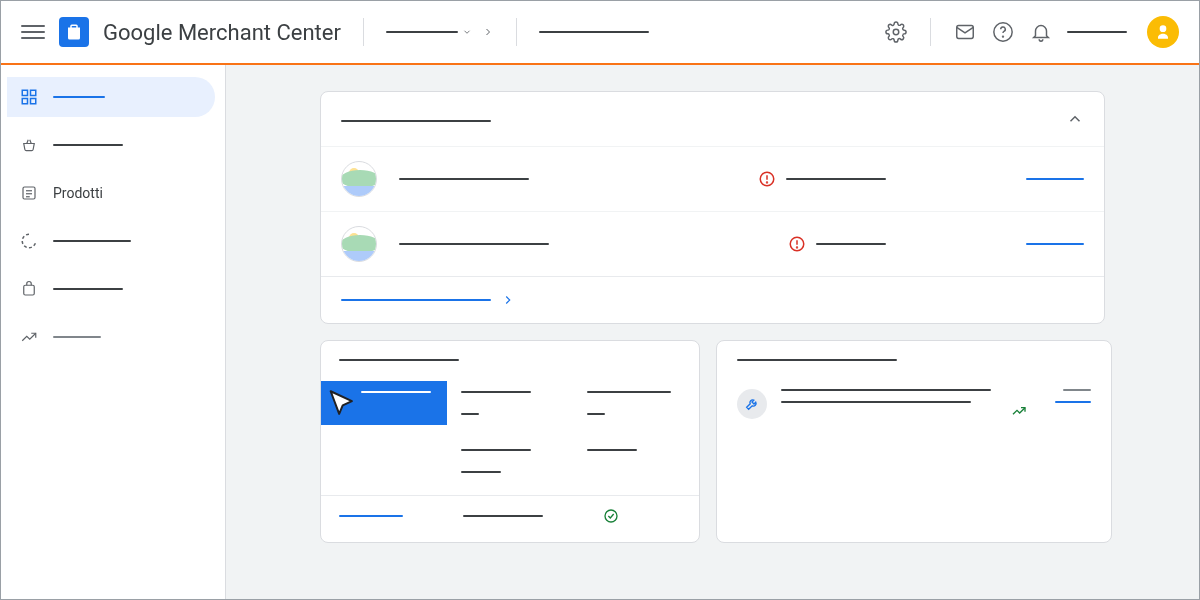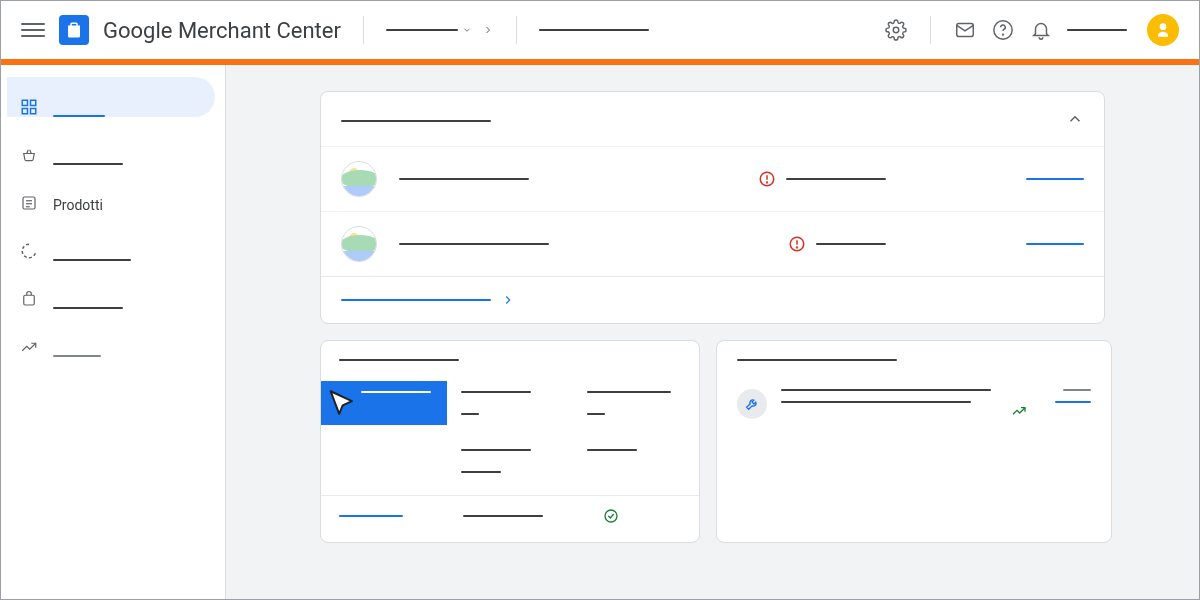--- a/index.html
+++ b/index.html
@@ -1,37 +1,37 @@
 <!DOCTYPE html>
 <html><head>
 <meta charset="utf-8">
 <style>
   * { box-sizing: border-box; margin: 0; padding: 0; }
   body { font-family: 'Google Sans', Roboto, Arial, sans-serif; background: #f1f3f4; color: #202124; width: 1200px; height: 600px; overflow: hidden; border: 1px solid #9aa0a6; }
   
   
-  .header { height: 64px; background: #fff; border-bottom: 6px solid #f97316; display: flex; align-items: center; padding: 0 20px; gap: 14px; }
+  .header { height: 64px; background: #fff; border-bottom: 2px solid #f97316; display: flex; align-items: center; padding: 0 20px; gap: 14px; }
   .menu-btn { width: 24px; height: 24px; cursor: pointer; display: flex; flex-direction: column; justify-content: center; gap: 4px; }
   .menu-btn span { height: 2px; background: #5f6368; border-radius: 1px; }
   .logo { width: 30px; height: 30px; background: #1a73e8; border-radius: 4px; display: flex; align-items: center; justify-content: center; }
   .logo svg { width: 18px; height: 18px; }
   .title { font-size: 22px; color: #3c4043; font-weight: 400; }
   .vdiv { width: 1px; height: 28px; background: #dadce0; margin: 0 8px; }
   .header-placeholder { display: flex; align-items: center; gap: 4px; }
   .header-placeholder .line { height: 2px; background: #3c4043; border-radius: 1px; }
   .spacer { flex: 1; }
   .header-icon { width: 24px; height: 24px; cursor: pointer; color: #5f6368; display: flex; align-items: center; justify-content: center; }
   .avatar { width: 32px; height: 32px; border-radius: 50%; background: #fbbc04; display: flex; align-items: center; justify-content: center; cursor: pointer; }
   .avatar svg { width: 20px; height: 20px; fill: #fff; }
   .acc-line { height: 2px; background: #3c4043; width: 60px; border-radius: 1px; margin-right: 6px; }
   
   
   .layout { display: flex; height: calc(600px - 66px); }
   .sidebar { width: 225px; background: #fff; border-right: 1px solid #dadce0; padding: 12px 10px 12px 6px; }
-  .sidebar-item { display: flex; align-items: flex-end; gap: 14px; height: 40px; padding: 0 12px; border-radius: 0 20px 20px 0; cursor: pointer; color: #5f6368; font-size: 14px; margin-bottom: 8px; }
+  .sidebar-item { display: flex; align-items: center; gap: 14px; height: 40px; padding: 0 12px; border-radius: 0 20px 20px 0; cursor: pointer; color: #5f6368; font-size: 14px; margin-bottom: 8px; }
   .sidebar-item.active { background: #e8f0fe; color: #1a73e8; }
   .sidebar-item .nav-icon { width: 20px; height: 20px; display: flex; align-items: center; justify-content: center; }
   .sidebar-item .ph-line { height: 2px; border-radius: 1px; }
   .sidebar-item.active .ph-line { background: #1a73e8; }
   .sidebar-item .ph-line.dark { background: #3c4043; }
   .sidebar-item .ph-line.grey { background: #80868b; }
   .sidebar-item .label { font-size: 14px; color: #3c4043; }
   
   .main { flex: 1; overflow-y: auto; padding: 26px 94px; }
   

